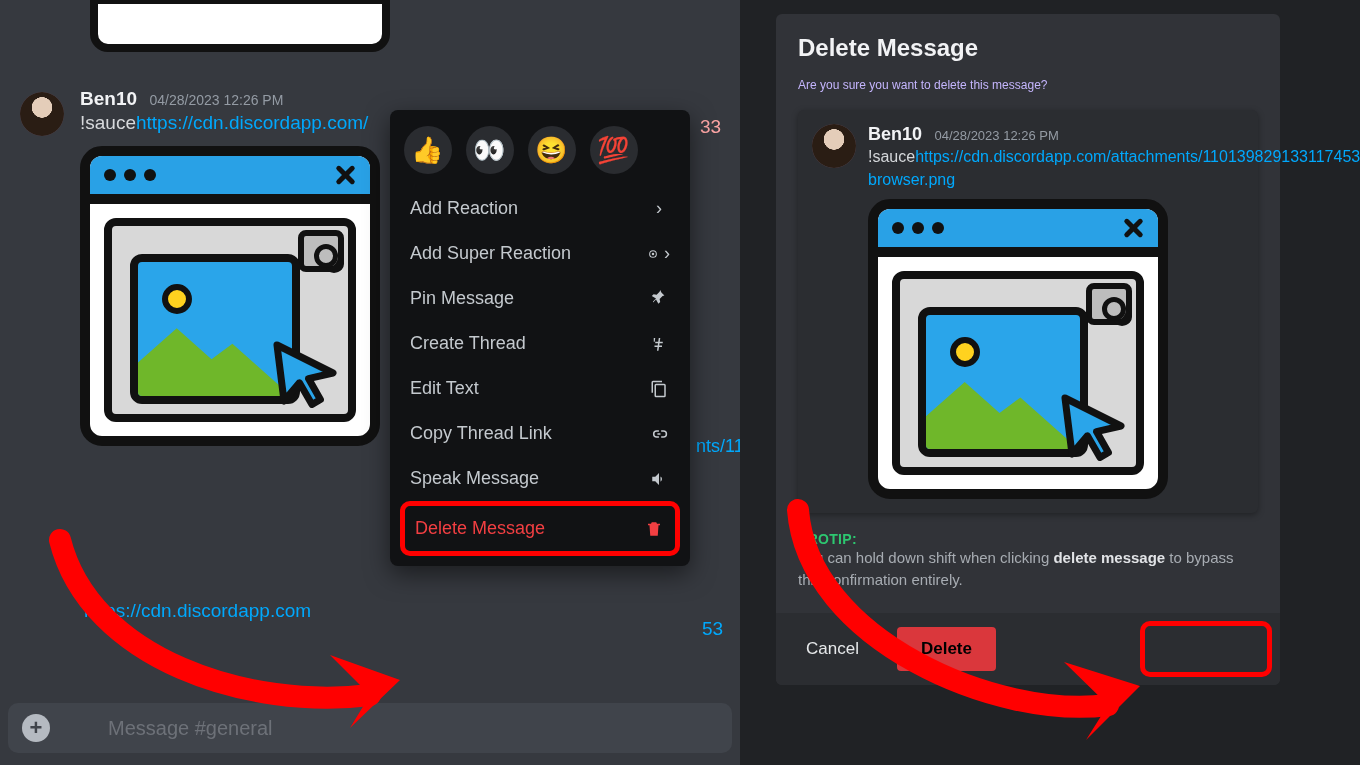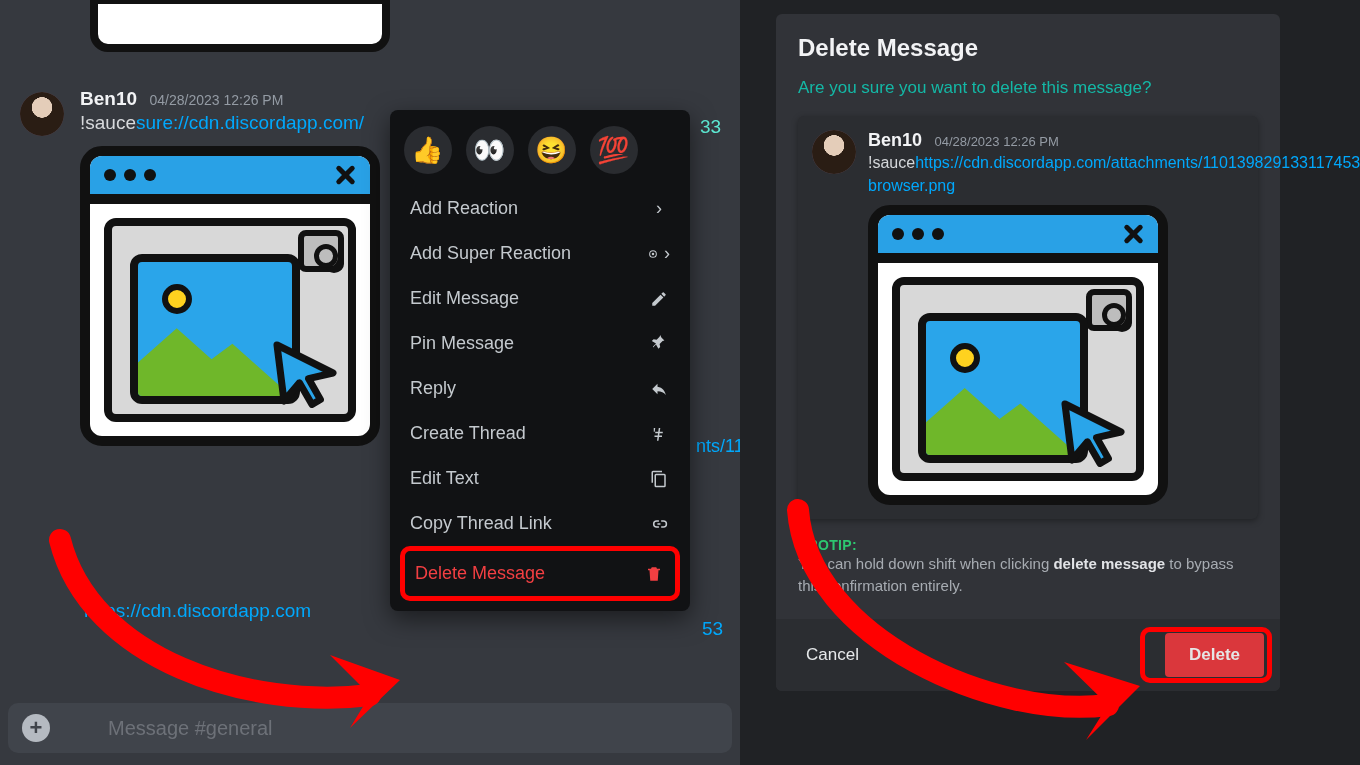--- a/index.html
+++ b/index.html
@@ -142,21 +142,21 @@
 .arrow-left svg{width:100%;height:100%;}
 
 
 .backdrop{ position:absolute; inset:0; background:#202225; }
 .modal{
   position:absolute; left:776px; top:14px; width:504px;
   background:#313338; border-radius:6px; overflow:visible;
 }
 .modal .pad{ padding:20px 22px 0 22px; }
 .modal h2{ color:#f2f3f5; font-size:24px; font-weight:700; margin-bottom:16px;}
-.modal .q{ color:#14b8a6; font-size:17px; margin-bottom:18px;}
+.modal .q{ color:#c4b5fd; font-size:12px; margin-bottom:18px;}
 .modal .preview{
   background:#2b2d31; border-radius:6px; padding:14px; position:relative;
   box-shadow:0 2px 6px rgba(0,0,0,.35);
 }
 .modal .preview .av{
   width:44px;height:44px;border-radius:50%;background:#6b5b73;position:absolute;
   left:14px; top:14px; overflow:hidden;
 }
 .modal .preview .av::after{
   content:""; position:absolute; inset:0;
@@ -170,29 +170,29 @@
 .modal .preview .txt .lk{ color:#00a8fc; }
 .modal .preview .emb{ margin-top:8px; width:300px;}
 .modal .protip{
   margin-top:18px; padding-bottom:4px;
 }
 .modal .protip .pt{ color:#2dc770; font-weight:800; font-size:14px; letter-spacing:.3px;}
 .modal .protip .hint{ color:#a7acb2; font-size:15px; line-height:1.45; }
 .modal .protip .hint b{ color:#e1e3e6; font-weight:700;}
 .modal .buttons{
   margin-top:18px; background:#2b2d31; height:72px;
-  display:flex; align-items:center; justify-content:space-between;
+  display:flex; align-items:center; justify-content:flex-start;
   gap:24px; padding:0 16px; border-bottom-left-radius:6px; border-bottom-right-radius:6px;
 }
 .modal .btn-cancel{
   background:transparent; border:none; color:#e6e8ea; font-size:17px;
   padding:10px 14px; cursor:pointer;
 }
 .modal .btn-delete{
-  background:#da373c; border:none; color:#e5e5e5; font-size:17px; font-weight:600;
+  background:#da373c; border:none; color:#000000; font-size:17px; font-weight:600;
   padding:12px 24px; border-radius:4px; cursor:pointer;
 }
 .modal .hl2{
   position:absolute; right:8px; bottom:8px; width:132px; height:56px;
   border:5px solid #ff0000; border-radius:10px; pointer-events:none;
 }
 
 .arrow-right{
   position:absolute; left:768px; top:440px; width:400px; height:310px;
   pointer-events:none;
@@ -207,21 +207,21 @@
   <div class="msg-partial">
     <div class="titlebar"></div>
   </div>
 
   <div class="msg">
     <div class="avatar"></div>
     <div class="body">
       <span class="name">Ben10</span>
       <span class="ts">04/28/2023 12:26 PM</span>
       <div class="text">
-        <span>!sauce</span><span class="link">sure://cdn.discordapp.com/</span>
+        <span>!sauce</span><span class="link">https://cdn.discordapp.com/</span>
       </div>
       <div class="embed">
         <div class="browser-icon">
           <div class="bw">
             <div class="tb">
                 <div class="dots">
                   <span></span>
                   <span></span>
                   <span></span>
                 </div>
@@ -238,21 +238,21 @@
                     <path d="M10 10 L90 50 L55 58 L72 88 L60 95 L42 64 L20 90 Z" fill="#2aa5ea" stroke="#111" stroke-width="10" stroke-linejoin="round"></path>
                   </svg>
               </div>
             </div>
           </div>
         </div>
       </div>
     </div>
   </div>
 
-  <span style="position:absolute; left:700px; top:116px; color:#5eead4; font-size:19px;">33</span>
+  <span style="position:absolute; left:700px; top:116px; color:#fca5a5; font-size:19px;">33</span>
   <span style="position:absolute; left:696px; top:436px; color:#00a8fc; font-size:18px;">nts/110</span>
   <span style="position:absolute; left:702px; top:618px; color:#00a8fc; font-size:19px;">53</span>
 
   <a class="url-below">https://cdn.discordapp.com</a>
 
   <div class="composer">
     <div class="plus">+</div>
     <input placeholder="Message #general" style="">
   </div>
 
@@ -271,64 +271,56 @@
       <span>Add Super Reaction</span>
       <span class="ico">
         <svg width="18" height="18" viewBox="0 0 24 24">
             <circle cx="12" cy="12" r="8" fill="none" stroke="currentColor" stroke-width="2.5"></circle>
             <circle cx="12" cy="12" r="3" fill="currentColor"></circle>
           </svg>
         <span>›</span>
       </span>
     </div>
     <div class="item">
-      <span>Edit Message</span>
-      <span class="ico">
-        <svg width="18" height="18" viewBox="0 0 24 24" fill="currentColor">
-            <path d="M3 17.25V21h3.75L17.81 9.94l-3.75-3.75L3 17.25zM20.71 7.04a1 1 0 0 0 0-1.41l-2.34-2.34a1 1 0 0 0-1.41 0l-1.83 1.83 3.75 3.75 1.83-1.83z"></path>
-          </svg>
-      </span>
-    </div>
-    <div class="item">
       <span>Pin Message</span>
       <span class="ico">
         <svg width="18" height="18" viewBox="0 0 24 24" fill="currentColor">
             <path d="M16 3l5 5-3 1-5 5 1 5-3 3-4-7-5 5v-2l5-5-7-4 3-3 5 1 5-5 1-3z" transform="scale(.8) translate(3 1)"></path>
           </svg>
       </span>
     </div>
     <div class="item">
-      <span>Reply</span>
-      <span class="ico">
-        <svg width="18" height="18" viewBox="0 0 24 24" fill="currentColor">
-            <path d="M10 9V5l-7 7 7 7v-4.1c5 0 8.5 1.6 11 5.1-1-5-4-10-11-11z"></path>
-          </svg>
-      </span>
-    </div>
-    <div class="item">
       <span>Create Thread</span>
       <span class="ico">
         <svg width="18" height="18" viewBox="0 0 24 24" fill="currentColor">
             <path d="M5 4h2l-.7 5H11l.7-5h2l-.7 5H17v2h-4.3l-.4 3H16v2h-4l-.7 5h-2l.7-5H6v-2h4.3l.4-3H7V9H5z"></path>
           </svg>
       </span>
     </div>
     <div class="item">
       <span>Edit Text</span>
       <span class="ico">
         <svg width="18" height="18" viewBox="0 0 24 24" fill="currentColor">
             <path d="M16 1H4a2 2 0 0 0-2 2v14h2V3h12V1zm3 4H8a2 2 0 0 0-2 2v14a2 2 0 0 0 2 2h11a2 2 0 0 0 2-2V7a2 2 0 0 0-2-2zm0 16H8V7h11v14z"></path>
           </svg>
       </span>
     </div>
     <div class="item">
       <span>Copy Thread Link</span>
       <span class="ico">
         <svg width="18" height="18" viewBox="0 0 24 24" fill="currentColor">
             <path d="M3.9 12a5 5 0 0 1 5-5h3v2h-3a3 3 0 0 0 0 6h3v2h-3a5 5 0 0 1-5-5zm6 1h4v-2h-4v2zm5-6h3a5 5 0 0 1 0 10h-3v-2h3a3 3 0 0 0 0-6h-3V7z"></path>
+          </svg>
+      </span>
+    </div>
+    <div class="item">
+      <span>Speak Message</span>
+      <span class="ico">
+        <svg width="18" height="18" viewBox="0 0 24 24" fill="currentColor">
+            <path d="M3 9v6h4l5 5V4L7 9H3zm13 3a4 4 0 0 0-2-3.5v7A4 4 0 0 0 16 12z"></path>
           </svg>
       </span>
     </div>
     <div class="item danger hl">
       <span>Delete Message</span>
       <span class="ico">
         <svg width="18" height="18" viewBox="0 0 24 24" fill="currentColor">
             <path d="M6 7h12l-1 14H7L6 7zm3-4h6l1 2h4v2H4V5h4l1-2z"></path>
           </svg>
       </span>

